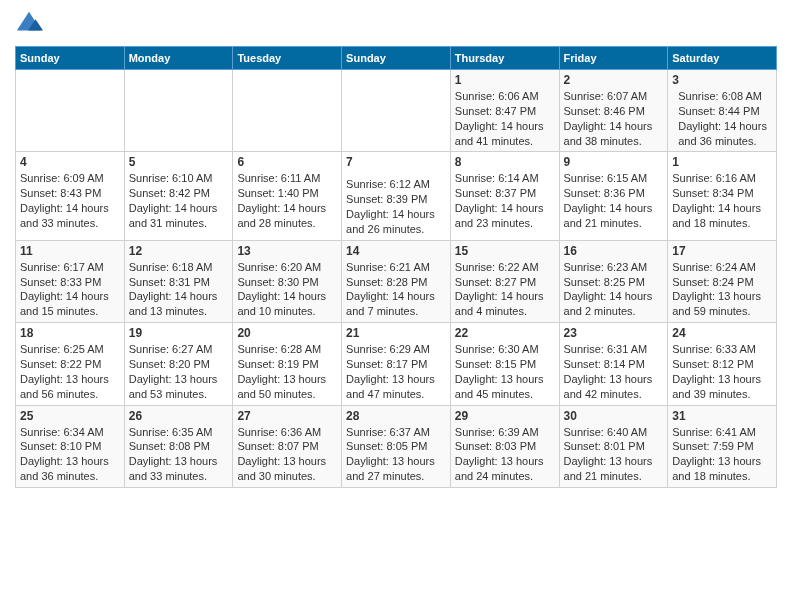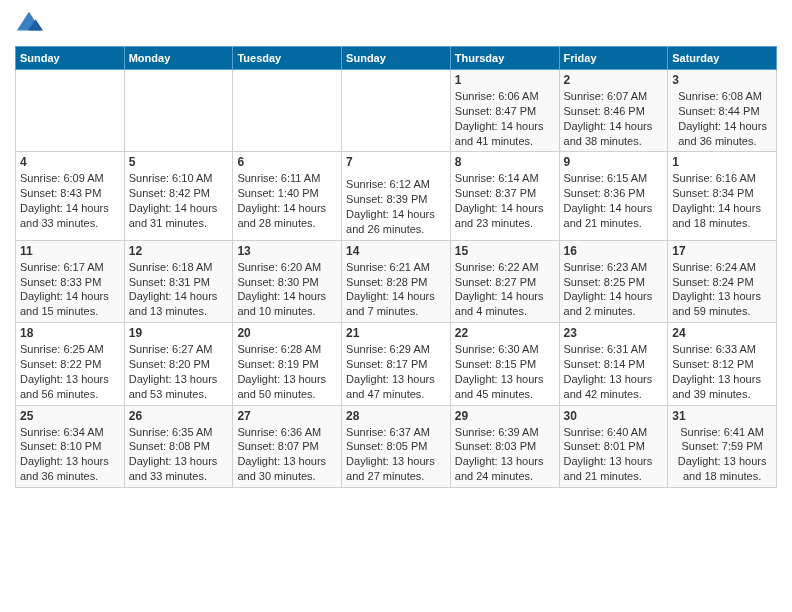--- a/index.html
+++ b/index.html
@@ -314,20 +314,20 @@
 Daylight: 13 hours and 24 minutes.</div>
           </td>
           <td>
             <span class="day-number">30</span>
             <div class="day-info" style="white-space: pre-line;">Sunrise: 6:40 AM
 Sunset: 8:01 PM
 Daylight: 13 hours and 21 minutes.</div>
           </td>
           <td>
             <span class="day-number">31</span>
-            <div class="day-info" style="white-space: pre-line; text-align: center;">Sunrise: 6:41 AM
+            <div class="day-info" style="white-space: pre-line;">Sunrise: 6:41 AM
 Sunset: 7:59 PM
 Daylight: 13 hours and 18 minutes.</div>
           </td>
         </tr>
       </tbody>
   </table>
 </div>
 
 </body></html>

